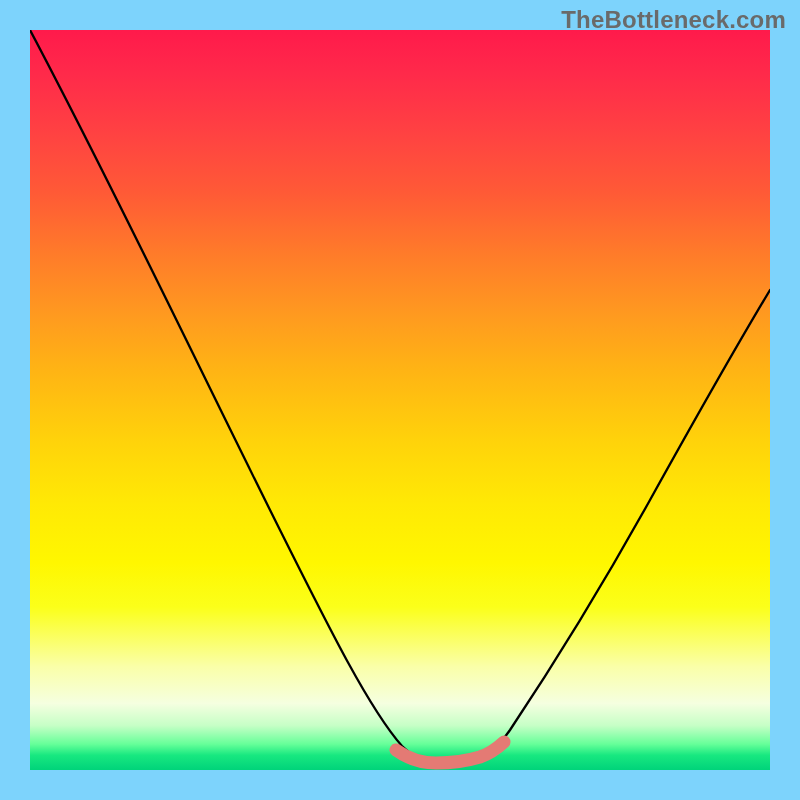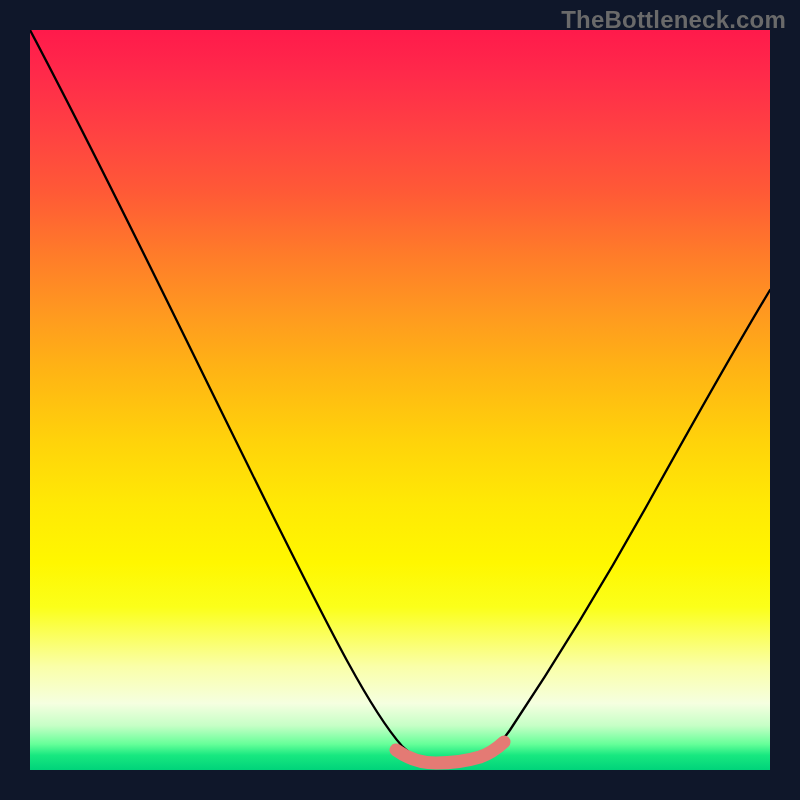--- a/index.html
+++ b/index.html
@@ -8,21 +8,21 @@
     width: 800px;
     height: 800px;
     background: #000;
     overflow: hidden;
     font-family: Arial, Helvetica, sans-serif;
   }
   .stage {
     position: relative;
     width: 800px;
     height: 800px;
-    background: #0f172a;
+    background: #7dd3fc;
     text-align: center;
   }
   .plot {
     position: absolute;
     left: 30px;
     top: 30px;
     width: 740px;
     height: 740px;
   }
   .gradient {

